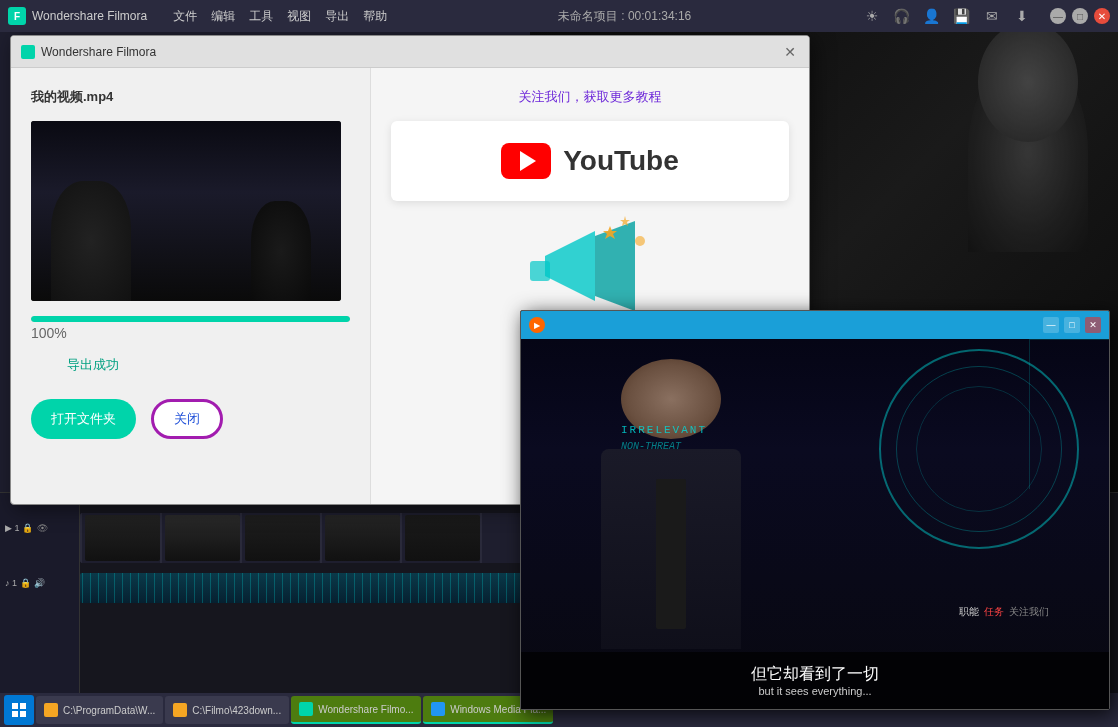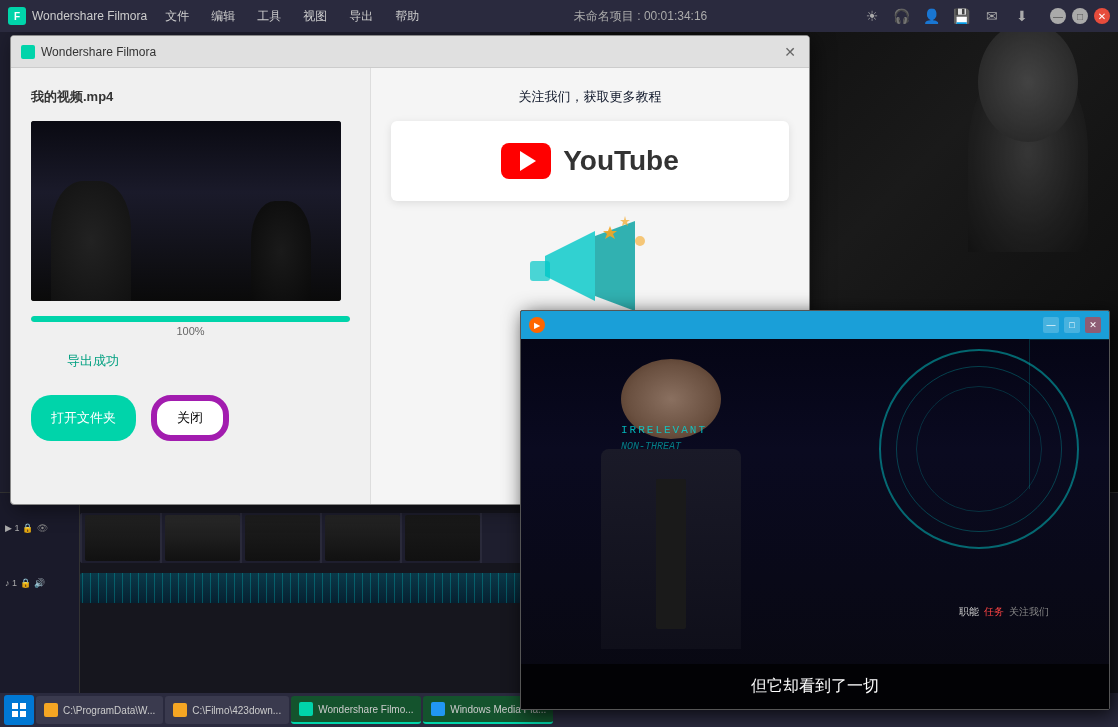--- a/index.html
+++ b/index.html
@@ -43,22 +43,22 @@
       border-radius: 3px;
       display: flex; align-items: center; justify-content: center;
       font-size: 10px; color: white; font-weight: bold;
     }
     .title-bar-title {
       color: #ccc;
       font-size: 12px;
     }
     .title-bar-menu {
       display: flex;
-      gap: 22px;
-      margin-left: 12px;
+      gap: 14px;
+      margin-left: 20px;
     }
     .menu-item {
       color: #ccc;
       font-size: 12px;
       cursor: pointer;
     }
     .title-bar-center {
       color: #aaa;
       font-size: 12px;
     }
@@ -224,21 +224,21 @@
       border-radius: 3px;
       display: flex; align-items: center; gap: 5px;
       cursor: pointer;
       font-size: 10px;
       color: #ccc;
       max-width: 130px;
       overflow: hidden;
       white-space: nowrap;
     }
     .taskbar-item.active {
-      background: #14532d;
+      background: #4d7c0f;
       border-bottom: 2px solid #00d4aa;
     }
     .taskbar-item-icon {
       width: 14px; height: 14px;
       border-radius: 2px;
       flex-shrink: 0;
     }
     .taskbar-icon-explorer { background: #f5a623; }
     .taskbar-icon-filmora { background: #00d4aa; }
     .taskbar-icon-media { background: #2196f3; }
@@ -334,22 +334,22 @@
       background: #ccc;
       border-radius: 3px;
       overflow: hidden;
     }
     .progress-bar-fill {
       height: 100%;
       background: #00d4aa;
       border-radius: 3px;
     }
     .progress-label {
-      text-align: center;
-      font-size: 11px;
+      text-align: left;
+      font-size: 14px;
       color: #666;
       margin-top: 3px;
     }
     .export-success {
       font-size: 13px;
       color: #00a080;
       margin-left: 36px;
     }
     .dialog-buttons {
       display: flex;
@@ -362,38 +362,38 @@
       border: none;
       border-radius: 20px;
       color: white;
       font-size: 13px;
       cursor: pointer;
       font-family: 'Microsoft YaHei', sans-serif;
     }
     .btn-close {
       padding: 8px 20px;
       background: white;
-      border: 6px solid #a21caf;
+      border: 3px solid #a21caf;
       border-radius: 20px;
-      color: #000000;
+      color: #1d4ed8;
       font-size: 13px;
       cursor: pointer;
       font-family: Liberation Serif, serif;
     }
 
     
     .dialog-right {
       flex: 1;
       padding: 20px;
       display: flex; flex-direction: column; gap: 15px;
       background: #f5f5f5;
     }
     .follow-us-label {
       font-size: 13px;
-      color: #0f172a;
+      color: #6d28d9;
       text-align: center;
     }
     .youtube-banner {
       width: 100%;
       height: 80px;
       background: white;
       border-radius: 6px;
       display: flex; align-items: center; justify-content: center;
       gap: 12px;
       box-shadow: 0 2px 8px rgba(0,0,0,0.1);
@@ -789,15 +789,16 @@
     <div class="hud-lines"></div>
 
     <div class="job-tag">
       <span class="job-label">职能</span>
       <span class="job-status">任务</span>
       <span class="job-gray">关注我们</span>
     </div>
 
     <div class="subtitle-bar">
       <div class="subtitle-cn">但它却看到了一切</div>
+      <div class="subtitle-en">but it sees everything...</div>
     </div>
   </div>
 </div>
 
 </body></html>

